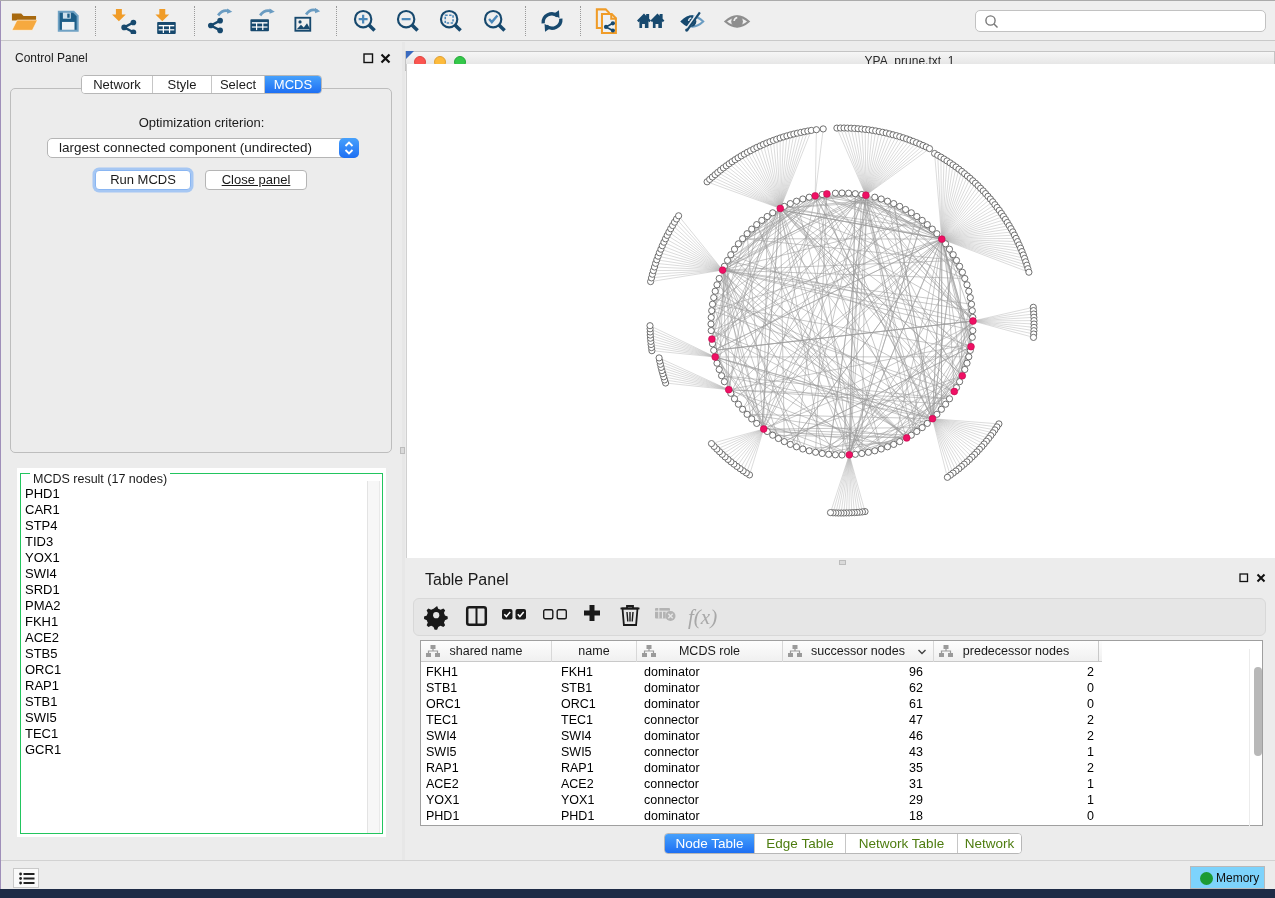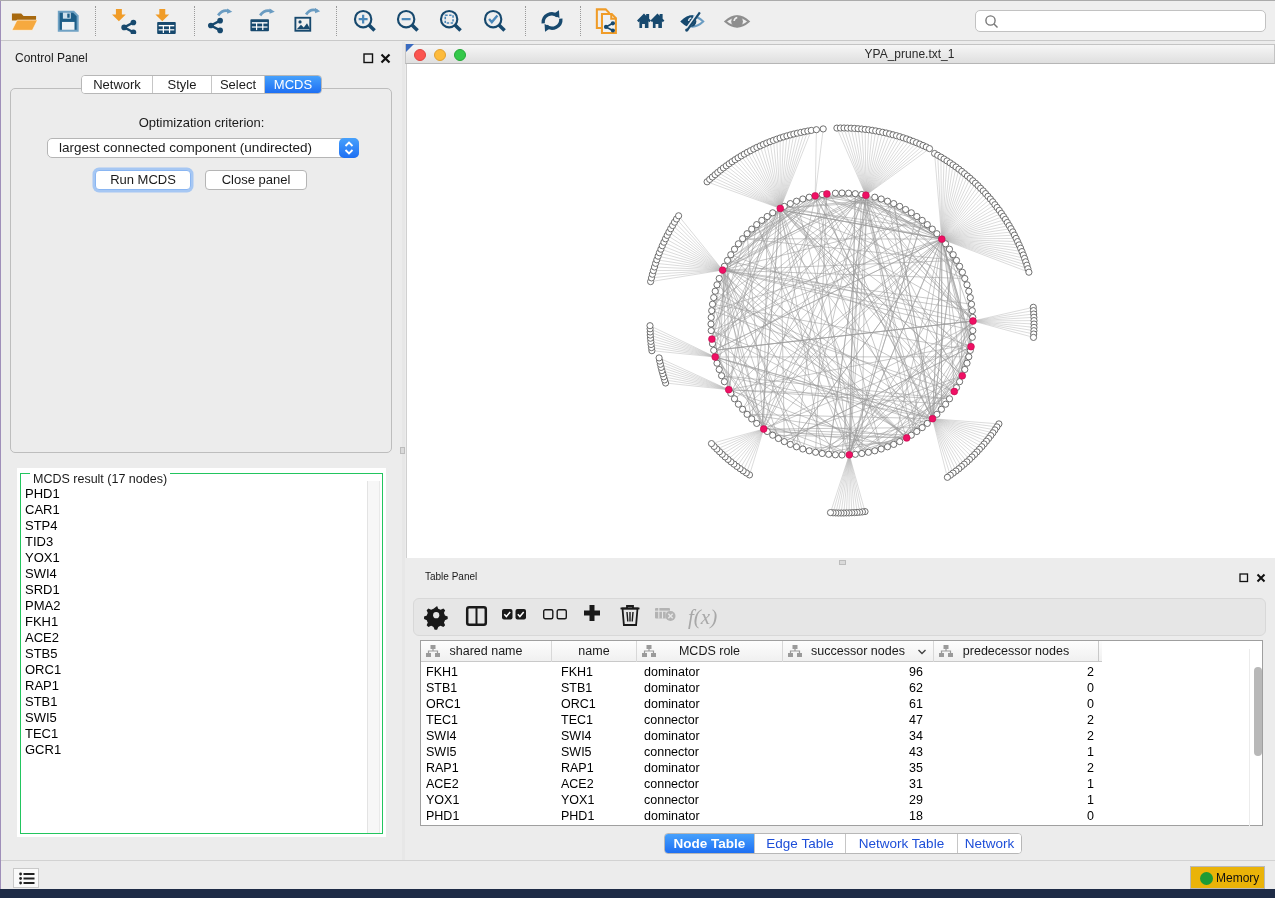--- a/index.html
+++ b/index.html
@@ -27,69 +27,69 @@
 #optlabel { position:absolute; left:0; top:72px; width:401px; text-align:center;
   font-size:13px; color:#1a1a1a; }
 #dropdown { position:absolute; left:46px; top:95px; width:312px; height:20px; background:#fff;
   border:1px solid #b5b5b5; border-radius:5px; font-size:13.5px; color:#1a1a1a; line-height:18px;
   padding-left:11px; }
 #dd-step { position:absolute; right:-1px; top:-1px; width:20px; height:20px; border-radius:5px;
   background:linear-gradient(#47a1fc,#1d6ff3); }
 .btn { position:absolute; height:20px; background:#fff; border:1px solid #b5b5b5;
   border-radius:4px; font-size:13px; color:#1a1a1a; text-align:center; line-height:18px; }
 #btn-run { left:94px; top:127px; width:96px; box-shadow:0 0 0 2.5px rgba(110,170,250,.55); border-color:#8ab6f2;}
-#btn-close { left:204px; top:127px; width:102px; }
+#btn-close { left:204px; top:127px; width:102px;text-decoration:underline; }
 #mcds-box { position:absolute; left:16px; top:425px; width:369px; height:369px; background:#fff; }
 #mcds-border { position:absolute; left:3px; top:5px; right:3px; bottom:3px;
   border:1px solid #22c55e; }
 #mcds-legend { position:absolute; left:9px; top:-2px; background:#fff; padding:0 3px;
   font-size:12.5px; color:#1a1a1a; }
 #mcds-list { position:absolute; left:8px; top:18px; font-size:13px; color:#000; line-height:16px; }
 #mcds-sb { position:absolute; right:6px; top:13px; width:13px; bottom:4px; background:#f7f7f7; border-left:1px solid #e3e3e3; border-right:1px solid #e9e9e9;}
 
 #vsplit { position:absolute; left:401px; top:41px; width:3px; height:819px; background:#e7e7e7; }
 #hsplit { position:absolute; left:404px; top:557px; width:870px; height:8px; background:#ececec; }
 #vsplit .grip { position:absolute; left:-2px; top:405px; width:5px; height:7px; background:#dadada; border:1px solid #bcbcbc; }
 #hsplit .grip { position:absolute; left:434px; top:2px; width:7px; height:5px; background:#dadada; border:1px solid #bcbcbc; }
 
 #netwin { position:absolute; left:404px; top:41px; width:870px; height:516px; background:#ececec; }
-#net-title { position:absolute; left:0; top:2px; width:870px; height:20px;
+#net-title { position:absolute; left:0; top:9px; width:870px; height:20px;
   background:linear-gradient(#f6f6f6,#dfdfdf); border:1px solid #c4c4c4; border-bottom-color:#b6b6b6; }
 #net-title .txt { position:absolute; left:0; top:2px; width:1007px; text-align:center;
   font-size:12px; color:#2a2a2a; }
 .light { position:absolute; top:3.5px; width:12px; height:12px; border-radius:50%; }
 #net-canvas { position:absolute; left:1px; top:22px; width:869px; height:494px; background:#fff;
   border-left:1px solid #d0d0d0; }
 
 #tpanel { position:absolute; left:404px; top:565px; width:870px; height:295px; background:#ececec; }
-#tp-title { position:absolute; left:20px; top:5px; font-size:10px; color:#1a1a1a; }
+#tp-title { position:absolute; left:20px; top:5px; font-size:16px; color:#1a1a1a; }
 #tp-toolbar { position:absolute; left:8px; top:32px; width:853px; height:38px;
   background:#e6e6e6; border:1px solid #d8d8d8; border-radius:6px; }
 #tp-table { position:absolute; left:15px; top:74px; width:843px; height:186px; background:#fff;
   border:1px solid #9f9f9f; }
 #tp-header { position:absolute; left:0; top:0; width:681px; height:21px;
   background:linear-gradient(#fdfdfd,#f0f0f0); border-bottom:1px solid #c9c9c9; display:flex; }
 .hcol { position:relative; height:21px; border-right:1px solid #d8d8d8; font-size:12.5px;
   color:#1a1a1a; text-align:center; line-height:20px; }
 .hicon { position:absolute; left:5px; top:4px; }
 .tb-row { position:absolute; font-size:12.5px; color:#000; height:16px; line-height:16px; }
 #tp-sb { position:absolute; left:828px; top:8px; width:14px; height:177px; border-left:1px solid #ececec; }
 #tp-thumb { position:absolute; left:4px; width:8px; top:18px; height:89px; background:#b8b8b8; border-radius:4px; }
 #tp-tabs { position:absolute; left:259px; top:267px; height:21px; display:flex;
   border:1px solid #b7b7b7; border-radius:4px; overflow:hidden; background:#fff; }
-.tseg { font-size:13.5px; color:#1d4ed8; text-align:center; line-height:19px; height:19px; background:#fff;
+.tseg { font-size:13.5px; color:#4d7c0f; text-align:center; line-height:19px; height:19px; background:#fff;
   border-right:1px solid #c6c6c6; }
 .tseg:last-child { border-right:none; }
-.tseg.sel { background:linear-gradient(#47a1fc,#1d6ff3); color:#fff;font-weight:bold; }
+.tseg.sel { background:linear-gradient(#47a1fc,#1d6ff3); color:#fff; }
 
 #statusbar { position:absolute; left:0; top:859px; width:1274px; height:29px;
   background:#ececec; border-top:1px solid #d2d2d2; }
 #sb-listbtn { position:absolute; left:12px; top:7px; width:26px; height:20px; background:#fafafa;
   border:1px solid #c9c9c9; }
-#sb-mem { position:absolute; left:1189px; top:5px; width:75px; height:23px; background:#eab308;
+#sb-mem { position:absolute; left:1189px; top:5px; width:75px; height:23px; background:#7dd3fc;
   border:1px solid #b9b9b9; font-size:13px; color:#111; }
 #sb-mem .dot { position:absolute; left:9px; top:5px; width:13px; height:13px; border-radius:50%;
   background:#1c9b35; }
 #sb-mem .txt { position:absolute; left:25px; top:4px; font-size:12px; }
 #leftedge { position:absolute; left:0; top:0; width:1px; height:889px; background:#9f8fb9; }
 #topedge { position:absolute; left:0; top:0; width:1275px; height:1px; background:#ababab; }
 </style></head>
 <body>
 <div id="win">
   <div id="toolbar">
@@ -1217,21 +1217,21 @@
         <div class="tb-row" style="left:400px;top:55px;width:102px;text-align:right">61</div>
         <div class="tb-row" style="left:580px;top:55px;width:93px;text-align:right">0</div>
         <div class="tb-row" style="left:5px;top:71px">TEC1</div>
         <div class="tb-row" style="left:140px;top:71px">TEC1</div>
         <div class="tb-row" style="left:223px;top:71px">connector</div>
         <div class="tb-row" style="left:400px;top:71px;width:102px;text-align:right">47</div>
         <div class="tb-row" style="left:580px;top:71px;width:93px;text-align:right">2</div>
         <div class="tb-row" style="left:5px;top:87px">SWI4</div>
         <div class="tb-row" style="left:140px;top:87px">SWI4</div>
         <div class="tb-row" style="left:223px;top:87px">dominator</div>
-        <div class="tb-row" style="left:400px;top:87px;width:102px;text-align:right">34</div>
+        <div class="tb-row" style="left:400px;top:87px;width:102px;text-align:right">46</div>
         <div class="tb-row" style="left:580px;top:87px;width:93px;text-align:right">2</div>
         <div class="tb-row" style="left:5px;top:103px">SWI5</div>
         <div class="tb-row" style="left:140px;top:103px">SWI5</div>
         <div class="tb-row" style="left:223px;top:103px">connector</div>
         <div class="tb-row" style="left:400px;top:103px;width:102px;text-align:right">43</div>
         <div class="tb-row" style="left:580px;top:103px;width:93px;text-align:right">1</div>
         <div class="tb-row" style="left:5px;top:119px">RAP1</div>
         <div class="tb-row" style="left:140px;top:119px">RAP1</div>
         <div class="tb-row" style="left:223px;top:119px">dominator</div>
         <div class="tb-row" style="left:400px;top:119px;width:102px;text-align:right">35</div>

